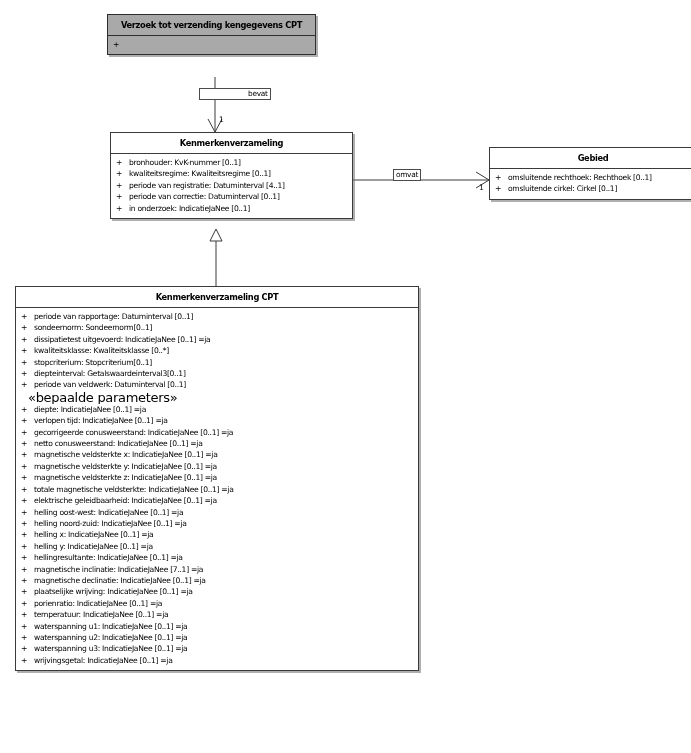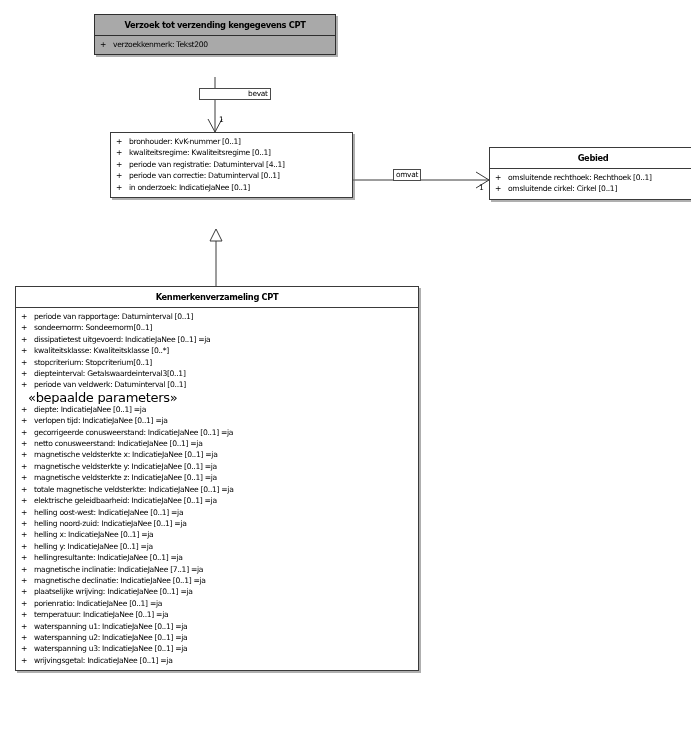--- a/index.html
+++ b/index.html
@@ -124,31 +124,31 @@
     <line x1="216" y1="286" x2="216" y2="241" stroke="#3a3a3a" stroke-width="1"></line>
     <polygon points="216,229 210,241 222,241" fill="#ffffff" stroke="#3a3a3a" stroke-width="1"></polygon>
   </svg>
 
   <div class="edge-label" style="left:199px; top:88px;padding-left:48px;">bevat</div>
   <div class="mult" style="left:219px; top:115px;">1</div>
 
   <div class="edge-label" style="left:393px; top:169px;">omvat</div>
   <div class="mult" style="left:479px; top:183px;">1</div>
 
-  <div class="uml-class shaded" style="left:94px; top:14px; width:242px;">
+  <div class="uml-class shaded" style="left:107px; top:14px; width:209px;">
     <div class="uml-title">Verzoek tot verzending kengegevens CPT</div>
     <div class="uml-attrs">
       <div class="attr">
         <span class="vis">+</span>
-        <span class="sig">verzoekkenmerk: Tekst200</span>
       </div>
     </div>
   </div>
 
   <div class="uml-class" style="left:110px; top:132px; width:243px;">
+    <div class="uml-title">Kenmerkenverzameling</div>
     <div class="uml-attrs">
       <div class="attr">
         <span class="vis">+</span>
         <span class="sig">bronhouder: KvK-nummer [0..1]</span>
       </div>
       <div class="attr">
         <span class="vis">+</span>
         <span class="sig">kwaliteitsregime: Kwaliteitsregime [0..1]</span>
       </div>
       <div class="attr">

